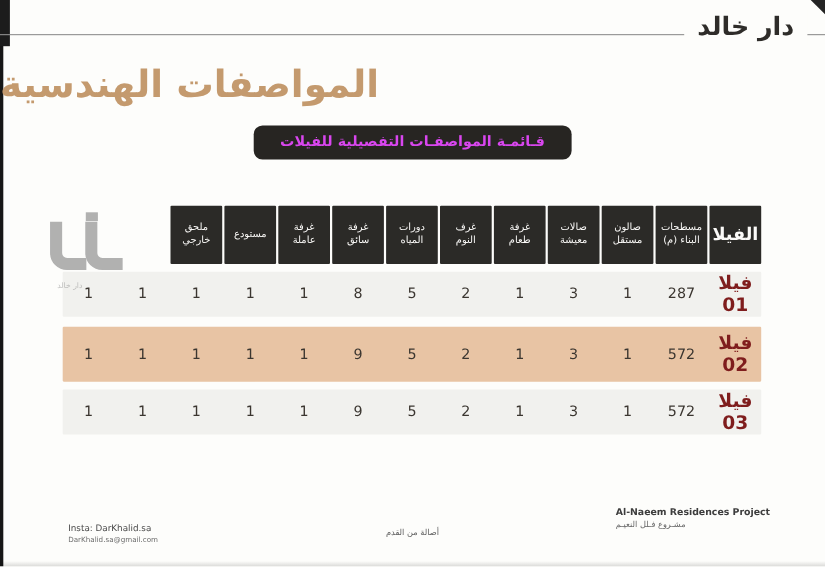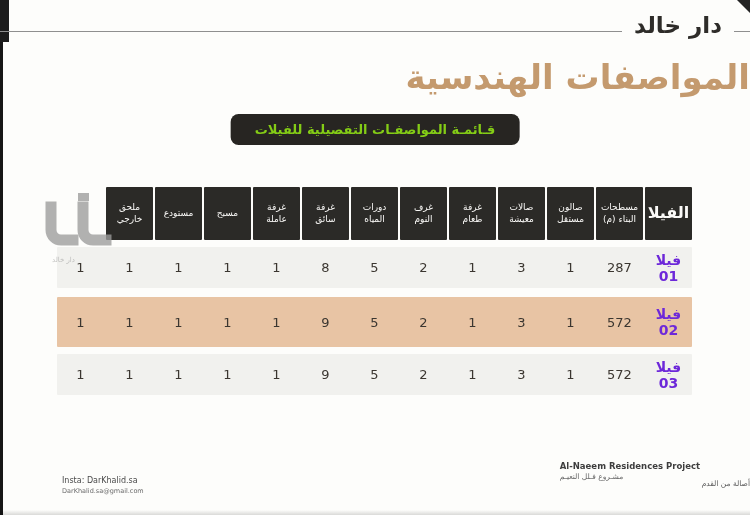--- a/index.html
+++ b/index.html
@@ -17,53 +17,53 @@
 
   .topline{position:absolute;top:31px;left:0;width:100%;height:1px;background:#8f8f8f;}
 
   .logo{
     position:absolute;top:9px;right:16px;background:#fdfdfb;
     padding:3px 12px;font-size:23px;font-weight:bold;color:#2e2c29;
     letter-spacing:1px;
   }
 
   .title{
-    position:absolute;top:57px;left:0;right:0;text-align:right;
+    position:absolute;top:57px;left:0;right:0;text-align:left;
     font-size:34px;font-weight:800;color:#c49a6e;letter-spacing:1px;
   }
   .badge{
     position:absolute;top:114px;left:50%;transform:translateX(-50%);
-    background:#272522;color:#84cc16;font-size:13px;font-weight:bold;
+    background:#272522;color:#d946ef;font-size:13px;font-weight:bold;
     padding:8px 24px;border-radius:8px;white-space:nowrap;
   }
 
   .spec-table{position:absolute;top:187px;right:58px;width:635px;direction:rtl;}
   .hrow{display:flex;gap:2px;}
   .hcell{
     flex:0 0 47px;height:53px;background:#2b2a27;color:#fbfaf8;
     font-size:9px;line-height:1.3;display:flex;align-items:center;justify-content:center;
     text-align:center;white-space:pre-line;border-radius:1px;
   }
   .hcell.villa{font-size:16px;font-weight:bold;}
   .drow{
     display:flex;gap:2px;align-items:center;height:41px;margin-top:7px;
     background:#f1f1ee;border-radius:1px;
   }
   .drow.hl{background:#e8c4a4;height:50px;margin-top:9px;margin-bottom:2px;}
   .dcell{flex:0 0 47px;text-align:center;font-size:13px;font-weight:500;color:#3b3630;}
-  .dcell.villa{font-weight:bold;font-size:14px;color:#6d28d9;}
+  .dcell.villa{font-weight:bold;font-size:17px;color:#7f1d1d;}
 
   .watermark{position:absolute;left:38px;top:189px;z-index:5;opacity:0.78;}
   .watermark-label{
     position:absolute;left:52px;top:256px;z-index:5;font-size:7px;color:#8a8a8a;opacity:.5;
   }
 
   .f-left{position:absolute;left:62px;top:476px;font-size:8px;color:#4a4a4a;}
   .f-left .email{font-size:6.5px;color:#6d6d6d;margin-top:2px;}
-  .f-center{position:absolute;left:0;right:0;top:479px;text-align:right;
+  .f-center{position:absolute;left:0;right:0;top:479px;text-align:center;
     font-size:7.5px;color:#5d5d5d;}
   .f-right{position:absolute;right:50px;top:461px;text-align:left;
     font-size:8.5px;font-weight:bold;color:#3d3d3d;}
   .f-right .ar{font-size:7.5px;font-weight:normal;color:#676767;margin-top:1px;}
 </style>
 </head>
 <body>
 
 <div class="edge-left"></div>
 <div class="corner-tl"></div>
@@ -88,21 +88,20 @@
       <div class="hcell">غرفة
 طعام</div>
       <div class="hcell">غرف
 النوم</div>
       <div class="hcell">دورات
 المياه</div>
       <div class="hcell">غرفة
 سائق</div>
       <div class="hcell">غرفة
 عاملة</div>
-      <div class="hcell">مسبح</div>
       <div class="hcell">مستودع</div>
       <div class="hcell">ملحق
 خارجي</div>
     </div>
   <div>
       <div class="drow">
         <div class="dcell villa">فيلا 01</div>
         <div class="dcell">287</div>
         <div class="dcell">1</div>
         <div class="dcell">3</div>

